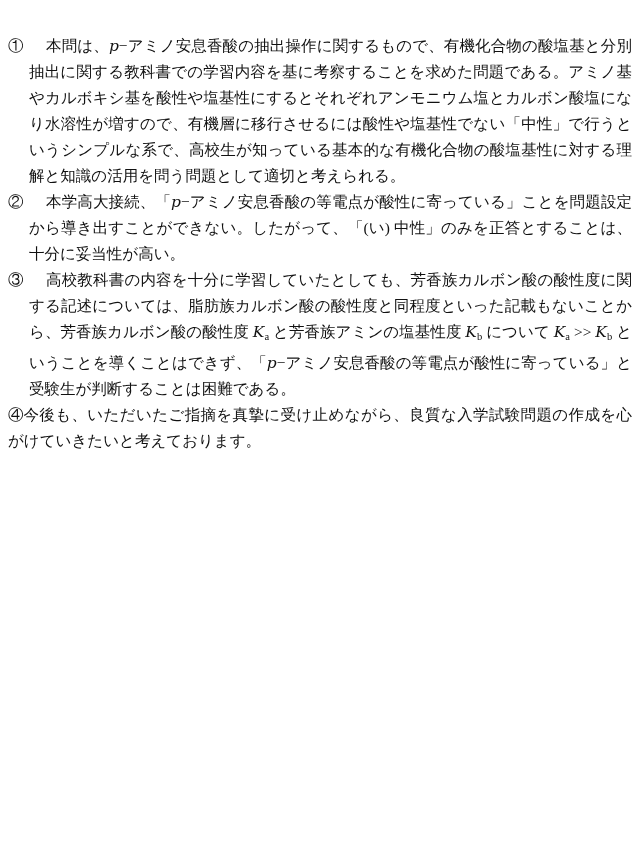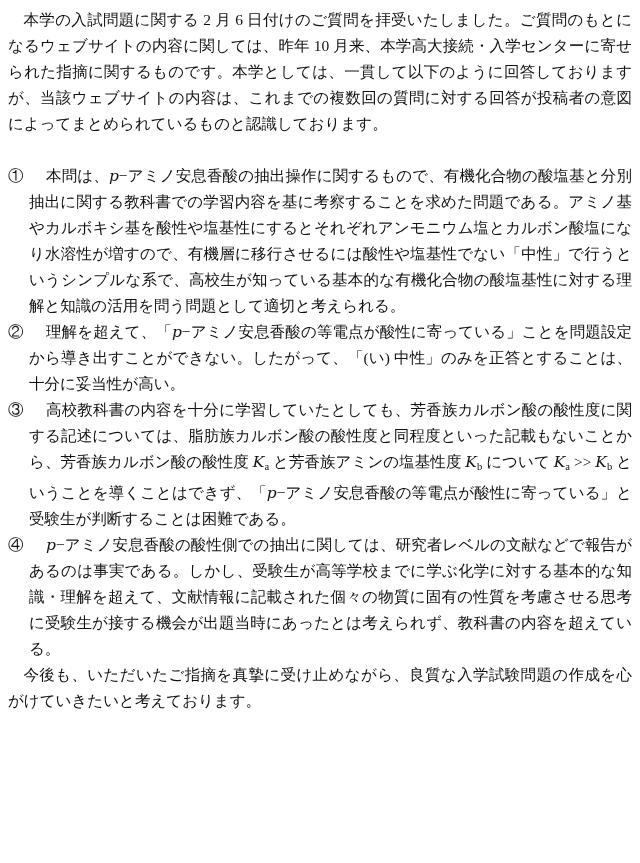--- a/index.html
+++ b/index.html
@@ -60,33 +60,32 @@
     font-size: 0.68em;
     vertical-align: -0.25em;
     font-style: normal;
   }
 </style>
 </head>
 <body>
 
 <div class="doc">
 
-  <p class="para intro"><span>本学の入試問題に関する 2 月 6 日付けのご質問を拝受いたしました。ご質問のもとになるウェブサイトの内容に関しては、昨年 10 月来、本学高大接続・入学センターに寄せられた指摘に関するものです。本学としては、一貫して以下のように回答しておりますが、当該ウェブサイトの内容は、これまでの複数回の質問に対する回答が投稿者の意図によってまとめられているものと認識しております。</span></p>
 
   <ol class="num-list">
     <li class="num-item">
       <span class="marker">①</span><span><span>本問は、</span><span class="it">p</span><span>−アミノ安息香酸の抽出操作に関するもので、有機化合物の酸塩基と分別抽出に関する教科書での学習内容を基に考察することを求めた問題である。アミノ基やカルボキシ基を酸性や塩基性にするとそれぞれアンモニウム塩とカルボン酸塩になり水溶性が増すので、有機層に移行させるには酸性や塩基性でない「中性」で行うというシンプルな系で、高校生が知っている基本的な有機化合物の酸塩基性に対する理解と知識の活用を問う問題として適切と考えられる。</span></span>
     </li>
     <li class="num-item">
-      <span class="marker">②</span><span><span>理解を超えて、「</span><span class="it">p</span><span>−アミノ安息香酸の等電点が酸性に寄っている」ことを問題設定から導き出すことができない。したがって、「(い) 中性」のみを正答とすることは、十分に妥当性が高い。</span></span>
+      <span class="marker">②</span><span><span>本学高大接続、「</span><span class="it">p</span><span>−アミノ安息香酸の等電点が酸性に寄っている」ことを問題設定から導き出すことができない。したがって、「(い) 中性」のみを正答とすることは、十分に妥当性が高い。</span></span>
     </li>
     <li class="num-item">
       <span class="marker">③</span><span><span>高校教科書の内容を十分に学習していたとしても、芳香族カルボン酸の酸性度に関する記述については、脂肪族カルボン酸の酸性度と同程度といった記載もないことから、芳香族カルボン酸の酸性度 </span><span class="it">K</span><span class="sub">a</span><span> と芳香族アミンの塩基性度 </span><span class="it">K</span><span class="sub">b</span><span> について </span><span class="it">K</span><span class="sub">a</span><span> &gt;&gt; </span><span class="it">K</span><span class="sub">b</span><span> ということを導くことはできず、「</span><span class="it">p</span><span>−アミノ安息香酸の等電点が酸性に寄っている」と受験生が判断することは困難である。</span></span>
     </li>
     <li class="num-item">
-      <span class="marker">④</span><span><span class="it">p</span><span>−アミノ安息香酸の酸性側での抽出に関しては、研究者レベルの文献などで報告があるのは事実である。しかし、受験生が高等学校までに学ぶ化学に対する基本的な知識・理解を超えて、文献情報に記載された個々の物質に固有の性質を考慮させる思考に受験生が接する機会が出題当時にあったとは考えられず、教科書の内容を超えている。</span></span>
+      <span class="marker">④</span>
     </li>
   </ol>
 
 
   <p class="para closing"><span>今後も、いただいたご指摘を真摯に受け止めながら、良質な入学試験問題の作成を心がけていきたいと考えております。</span></p>
 
 </div>
 
 </body></html>

